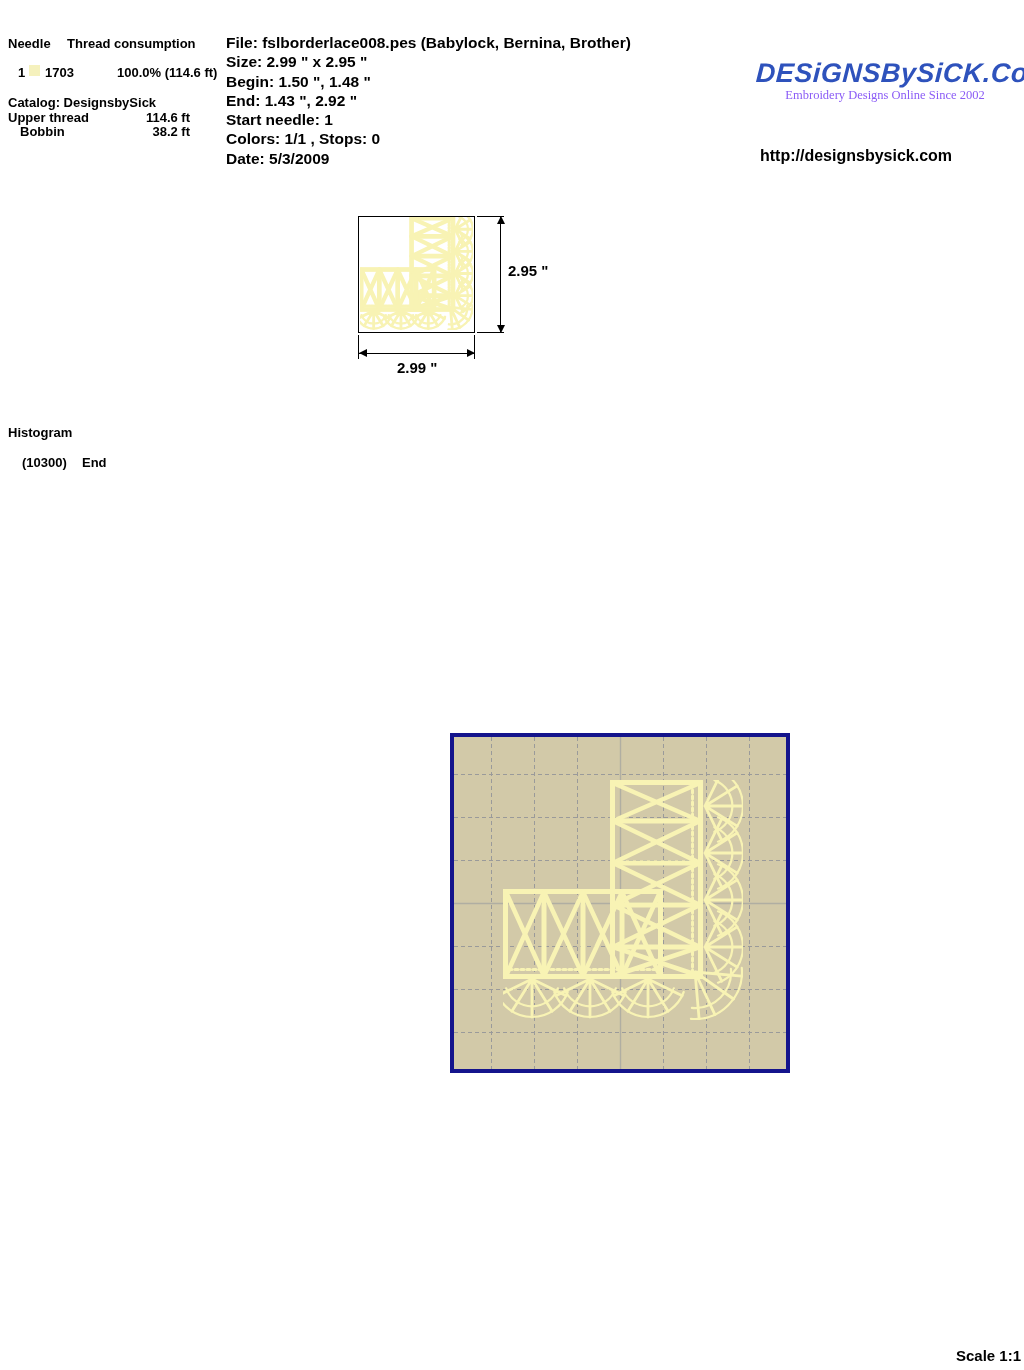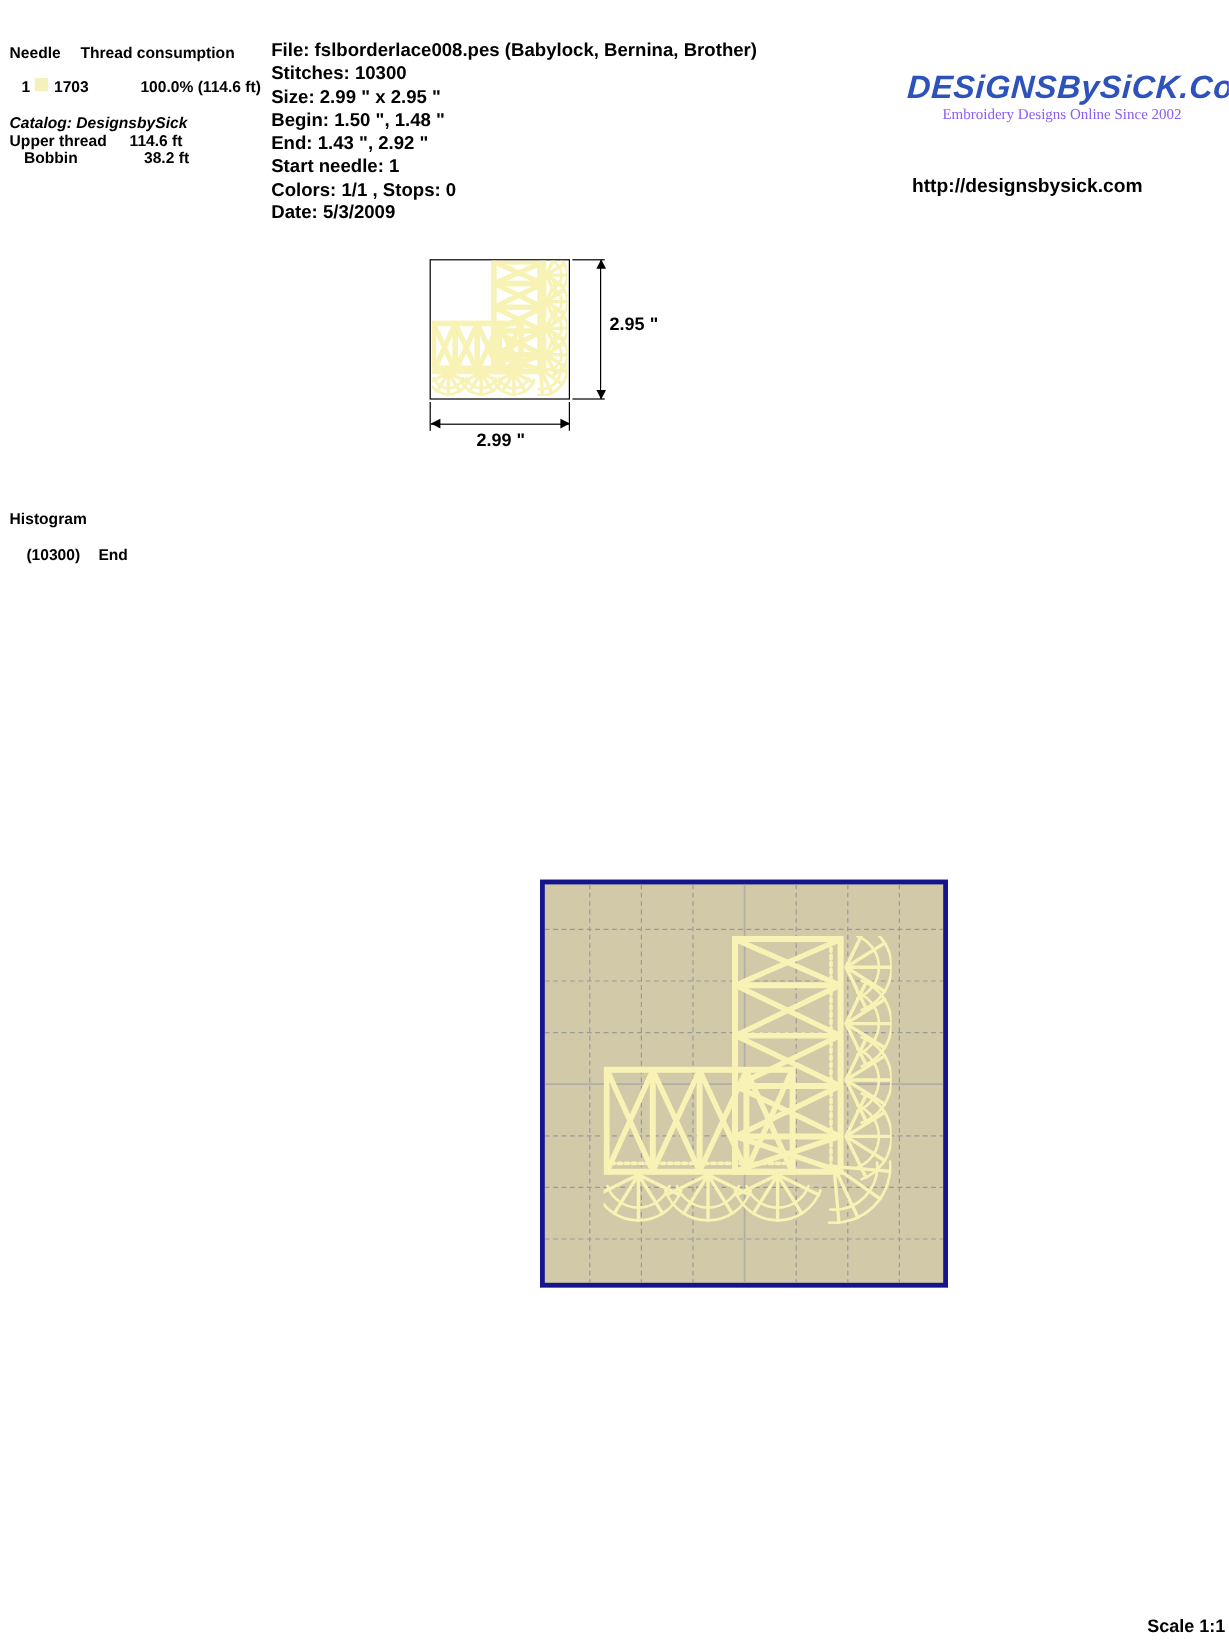--- a/index.html
+++ b/index.html
@@ -14,23 +14,23 @@
   .abs { position: absolute; }
 
   
   .thread-panel { left: 8px; top: 36px; width: 212px; height: 110px; font-size: 13px; font-weight: bold; }
   .tp-h-needle { left: 0; top: 0; }
   .tp-h-cons { left: 59px; top: 0; }
   .tp-num { left: 10px; top: 29px; }
   .tp-swatch { left: 21px; top: 29px; width: 11px; height: 11px; background: var(--swatch-yellow); }
   .tp-code { left: 37px; top: 29px; }
   .tp-usage { left: 109px; top: 29px; }
-  .tp-catalog { left: 0; top: 59px; font-style: italic; }
+  .tp-catalog { left: 0; top: 59px; }
   .tp-label { left: 0; }
-  .tp-val { left: 100px; width: 82px; text-align: left; }
+  .tp-val { left: 100px; width: 82px; text-align: right; }
   .r2 { top: 74px; } .r3 { top: 88px; padding-left: 12px; }
 
   
   .file-info { left: 226px; top: 33px; width: 520px; font-size: 15.5px; font-weight: bold; line-height: 19.3px; }
 
   
   .brand-logo {
     left: 756px; top: 58px; width: 258px; text-align: center;
     font-size: 27px; font-weight: bold; font-style: italic;
     letter-spacing: 0.5px; color: var(--logo-blue);
@@ -167,21 +167,20 @@
   </div>
   <span class="abs tp-catalog">Catalog: DesignsbySick</span>
   <span class="abs tp-label r2">Upper thread</span>
   <span class="abs tp-val r2">114.6 ft</span>
   <span class="abs tp-label r3">Bobbin</span>
   <span class="abs tp-val r3">38.2 ft</span>
 </div>
 
 <div class="abs file-info">
   <div>File: fslborderlace008.pes  (Babylock, Bernina, Brother)</div>
-  <div>Stitches: 10300</div>
   <div>Size: 2.99 " x 2.95 "</div>
   <div>Begin: 1.50 ", 1.48 "</div>
   <div>End: 1.43 ", 2.92 "</div>
   <div>Start needle: 1</div>
   <div>Colors: 1/1 , Stops: 0</div>
   <div>Date: 5/3/2009</div>
 </div>
 
 <div class="abs brand-logo">DESiGNSBySiCK.CoM</div>
 <div class="abs brand-tagline">Embroidery Designs Online Since 2002</div>

